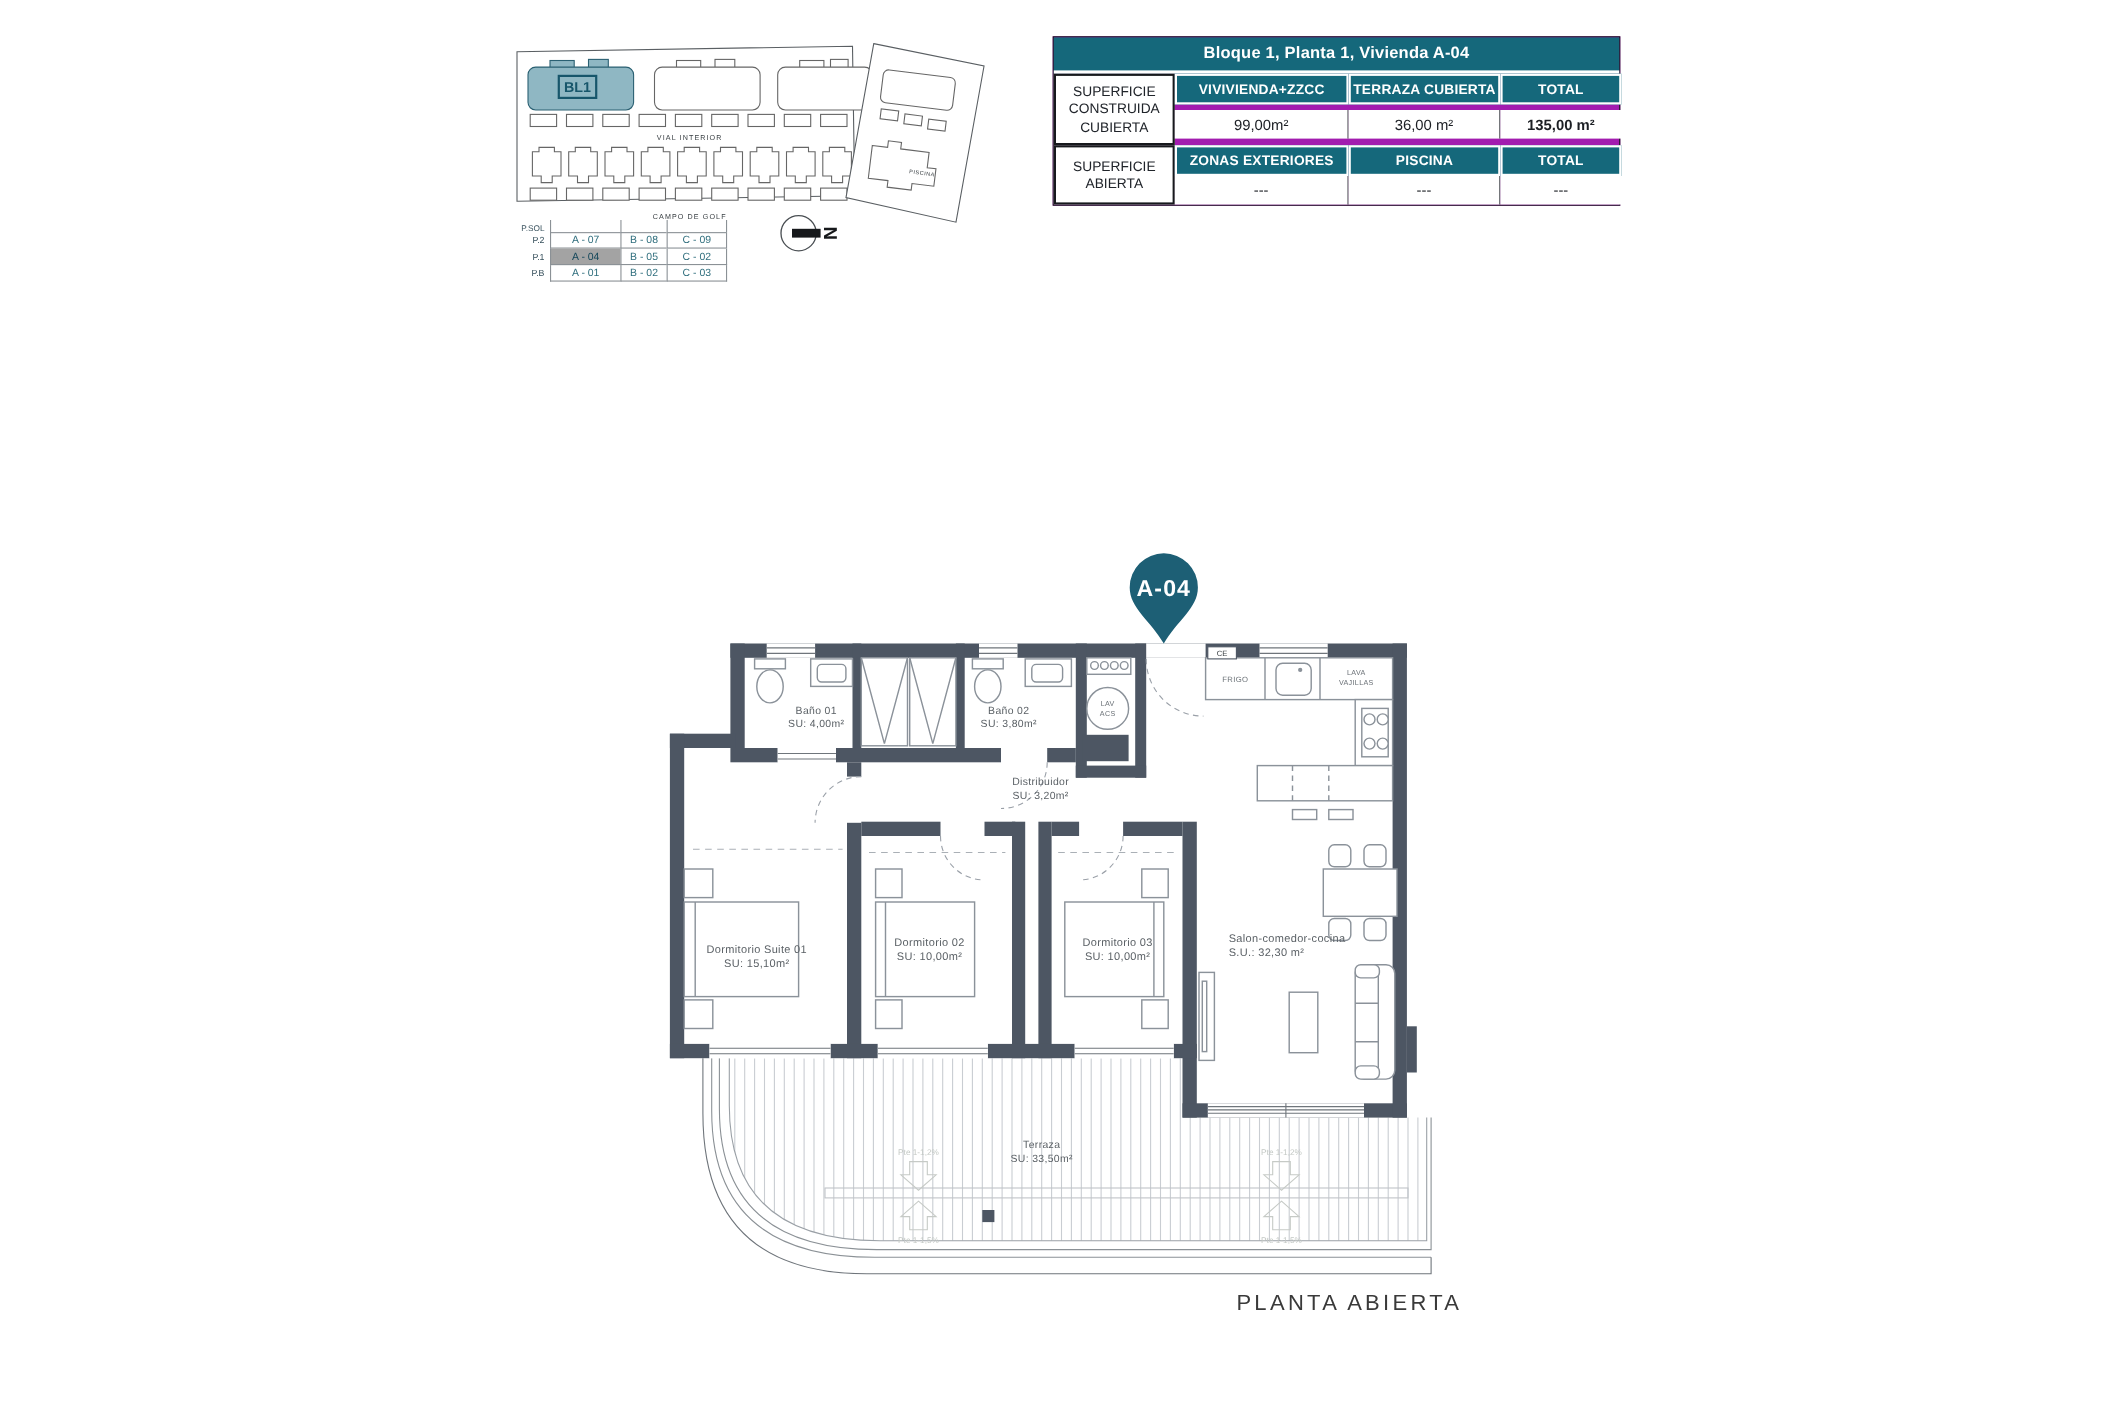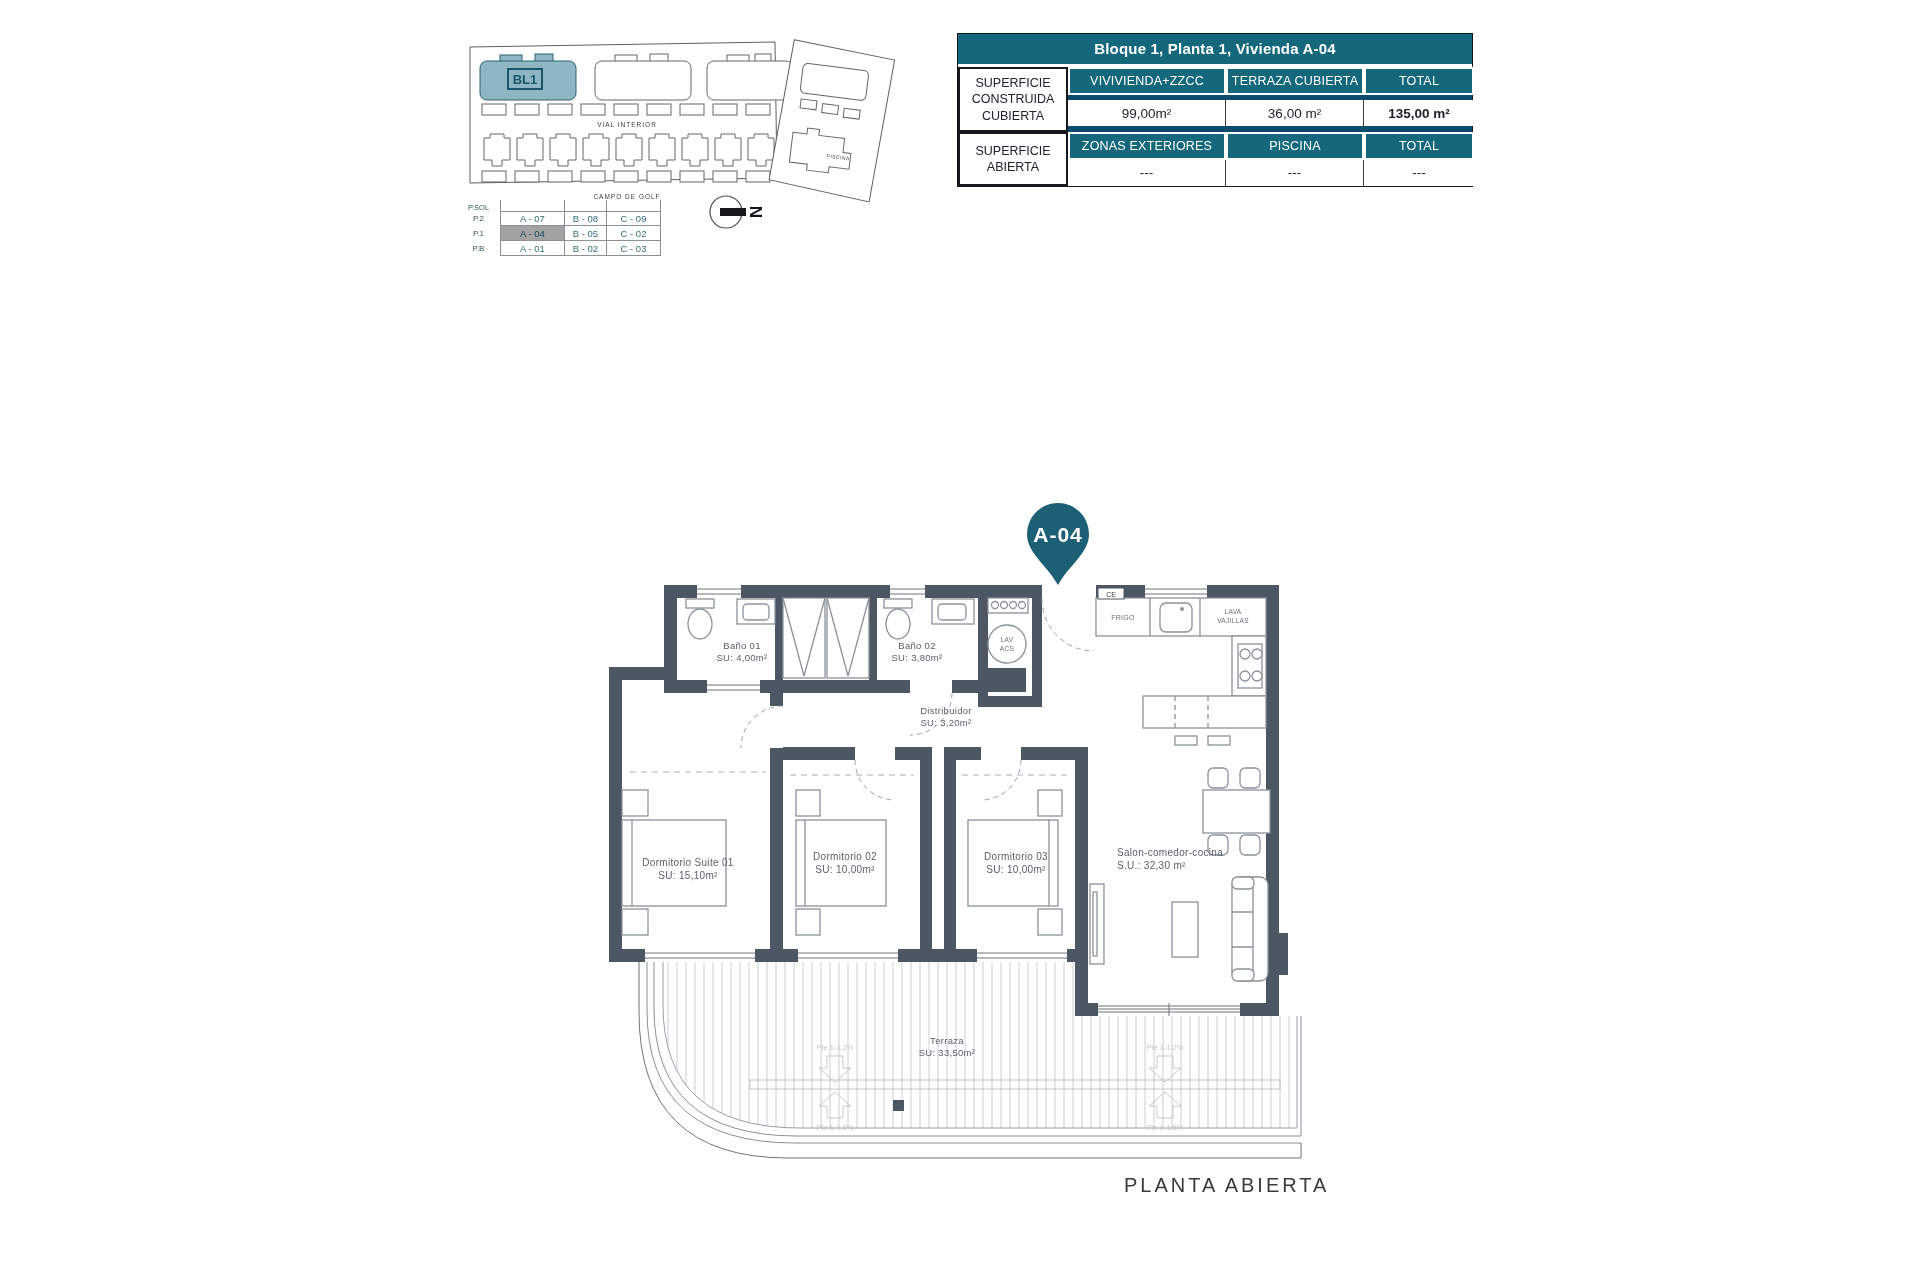--- a/index.html
+++ b/index.html
@@ -1,33 +1,33 @@
 <!DOCTYPE html>
 <html><head>
 <meta charset="utf-8">
 <style>
   html,body{margin:0;padding:0;background:#ffffff;}
   body{width:1920px;height:1280px;position:relative;font-family:"Liberation Sans",sans-serif;overflow:hidden;}
   .abs{position:absolute;}
 
   
-  #info-table{left:957px;top:33px;width:516px;border:1px solid #14161a;box-sizing:border-box;background:#0c4a6e;}
+  #info-table{left:957px;top:33px;width:516px;border:1px solid #14161a;box-sizing:border-box;background:#a21caf;}
   .it-header{background:#15687b;color:#fff;font-weight:bold;font-size:15px;text-align:center;height:30px;line-height:30px;letter-spacing:.2px;border-bottom:3px solid #fff;}
   .it-grid{display:grid;grid-template-columns:110px 158px 138px 110px;}
   .it-label{grid-row:span 2;background:#fff;border:2px solid #17191d;display:flex;align-items:center;justify-content:center;text-align:center;font-size:12.5px;line-height:1.3;color:#20242a;padding:6px;}
-  .it-ch{background:#15687b;color:#fff;font-weight:normal;font-size:12.5px;display:flex;align-items:center;justify-content:center;height:28px;box-sizing:border-box;border:2px solid #fff;letter-spacing:.2px;text-align:center;}
+  .it-ch{background:#15687b;color:#fff;font-weight:bold;font-size:12.5px;display:flex;align-items:center;justify-content:center;height:28px;box-sizing:border-box;border:2px solid #fff;letter-spacing:.2px;text-align:center;}
   .it-val{background:#fff;display:flex;align-items:center;justify-content:center;font-size:13.5px;color:#1c1f24;height:26px;box-sizing:border-box;border-right:1px solid #3a3d42;}
   .it-val.last{border-right:none;}
   .it-val.bold{font-weight:bold;}
 
   
   #levels{left:462px;top:200px;}
   .lv-row{display:flex;height:15px;}
   .lv-row.top{height:11px;}
-  .lv-label{width:38px;text-align:center;padding-right:5px;font-size:8px;color:#37505c;line-height:15px;box-sizing:border-box;}
+  .lv-label{width:38px;text-align:right;padding-right:5px;font-size:8px;color:#37505c;line-height:15px;box-sizing:border-box;}
   .lv-cell{border-left:1px solid #8b9196;border-bottom:1px solid #8b9196;display:flex;align-items:center;justify-content:center;font-size:9.5px;font-weight:normal;color:#2f6e7d;box-sizing:border-box;}
   .lv-row.top .lv-cell{border-bottom:none;}
   .lv-row.first .lv-cell{border-top:1px solid #8b9196;}
   .c1{width:64px;}.c2{width:42px;}.c3{width:55px;border-right:1px solid #8b9196;}
   .hl{background:#a3a3a3;color:#14475a;}
 
   
   #footer-title{left:1124px;top:1174px;font-size:20px;letter-spacing:3px;color:#3a3a3a;}
 
   

